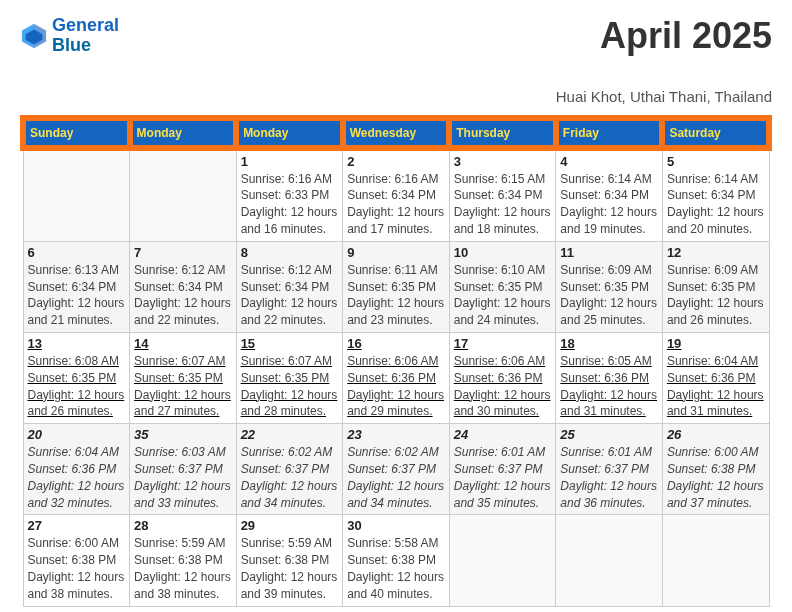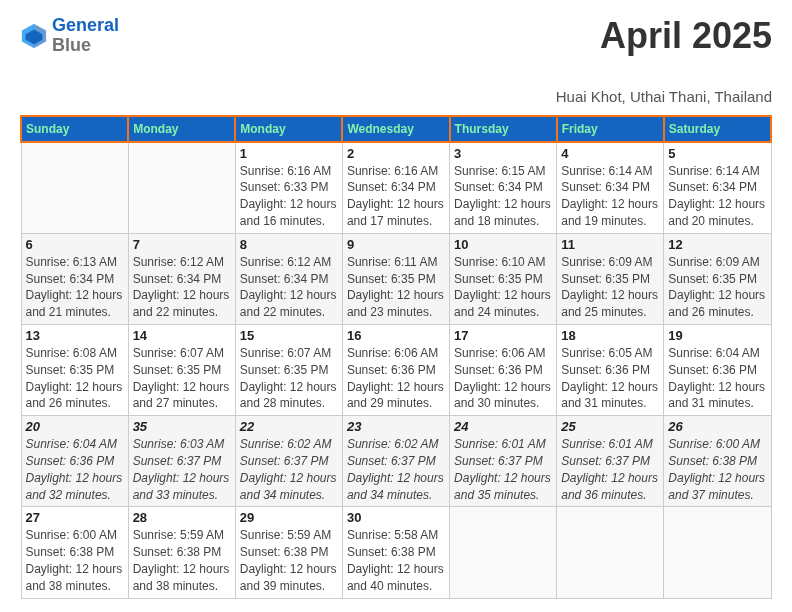--- a/index.html
+++ b/index.html
@@ -57,26 +57,26 @@
     }
     .calendar {
       flex: 1;
       border: 1px solid #ccc;
       border-collapse: collapse;
       width: 100%;
       table-layout: fixed;
     }
     .calendar th {
       background: #1565c0;
-      color: #86efac;
+      color: #fde047;
       font-size: 12px;
       font-weight: bold;
       padding: 5px 4px;
       text-align: left;
-      border: 2px solid #f97316;
+      border: 6px solid #f97316;
     }
     .calendar td {
       border: 1px solid #ccc;
       vertical-align: top;
       padding: 3px 4px;
       font-size: 9.5px;
       color: #333;
       height: 88px;
     }
     .cell-day {
@@ -110,21 +110,21 @@
   <div class="header">
     <div class="logo">
       <svg class="logo-icon" viewBox="0 0 30 30">
         <polygon points="15,3 27,10 27,20 15,27 3,20 3,10" fill="#1565c0" opacity="0.15"></polygon>
         <polygon points="15,2 28,9 28,21 15,28" fill="#1565c0" opacity="0.6"></polygon>
         <polygon points="15,2 2,9 2,21 15,28" fill="#2196f3" opacity="0.8"></polygon>
         <polygon points="15,8 24,13 24,19 15,24 6,19 6,13" fill="#1565c0"></polygon>
       </svg>
       <div class="logo-text">
         <div><span>General</span></div>
-        <div style="color:#737373;">Blue</div>
+        <div style="color:#0369a1;">Blue</div>
       </div>
     </div>
     <div class="title-block">
       <div class="main-title">April 2025</div>
       <div class="subtitle">Huai Khot, Uthai Thani, Thailand</div>
     </div>
   </div>
 
   <table class="calendar">
     <thead>
@@ -187,21 +187,21 @@
           </td>
           <td>
             <div class="cell-day">11</div>
             <div class="cell-info">Sunrise: 6:09 AM<br>Sunset: 6:35 PM<br>Daylight: 12 hours and 25 minutes.</div>
           </td>
           <td>
             <div class="cell-day">12</div>
             <div class="cell-info">Sunrise: 6:09 AM<br>Sunset: 6:35 PM<br>Daylight: 12 hours and 26 minutes.</div>
           </td>
         </tr>
-        <tr style="background: #0f766e;">
+        <tr style="background: #0f766e; text-decoration: underline;">
           <td>
             <div class="cell-day">13</div>
             <div class="cell-info">Sunrise: 6:08 AM<br>Sunset: 6:35 PM<br>Daylight: 12 hours and 26 minutes.</div>
           </td>
           <td>
             <div class="cell-day">14</div>
             <div class="cell-info">Sunrise: 6:07 AM<br>Sunset: 6:35 PM<br>Daylight: 12 hours and 27 minutes.</div>
           </td>
           <td>
             <div class="cell-day">15</div>

